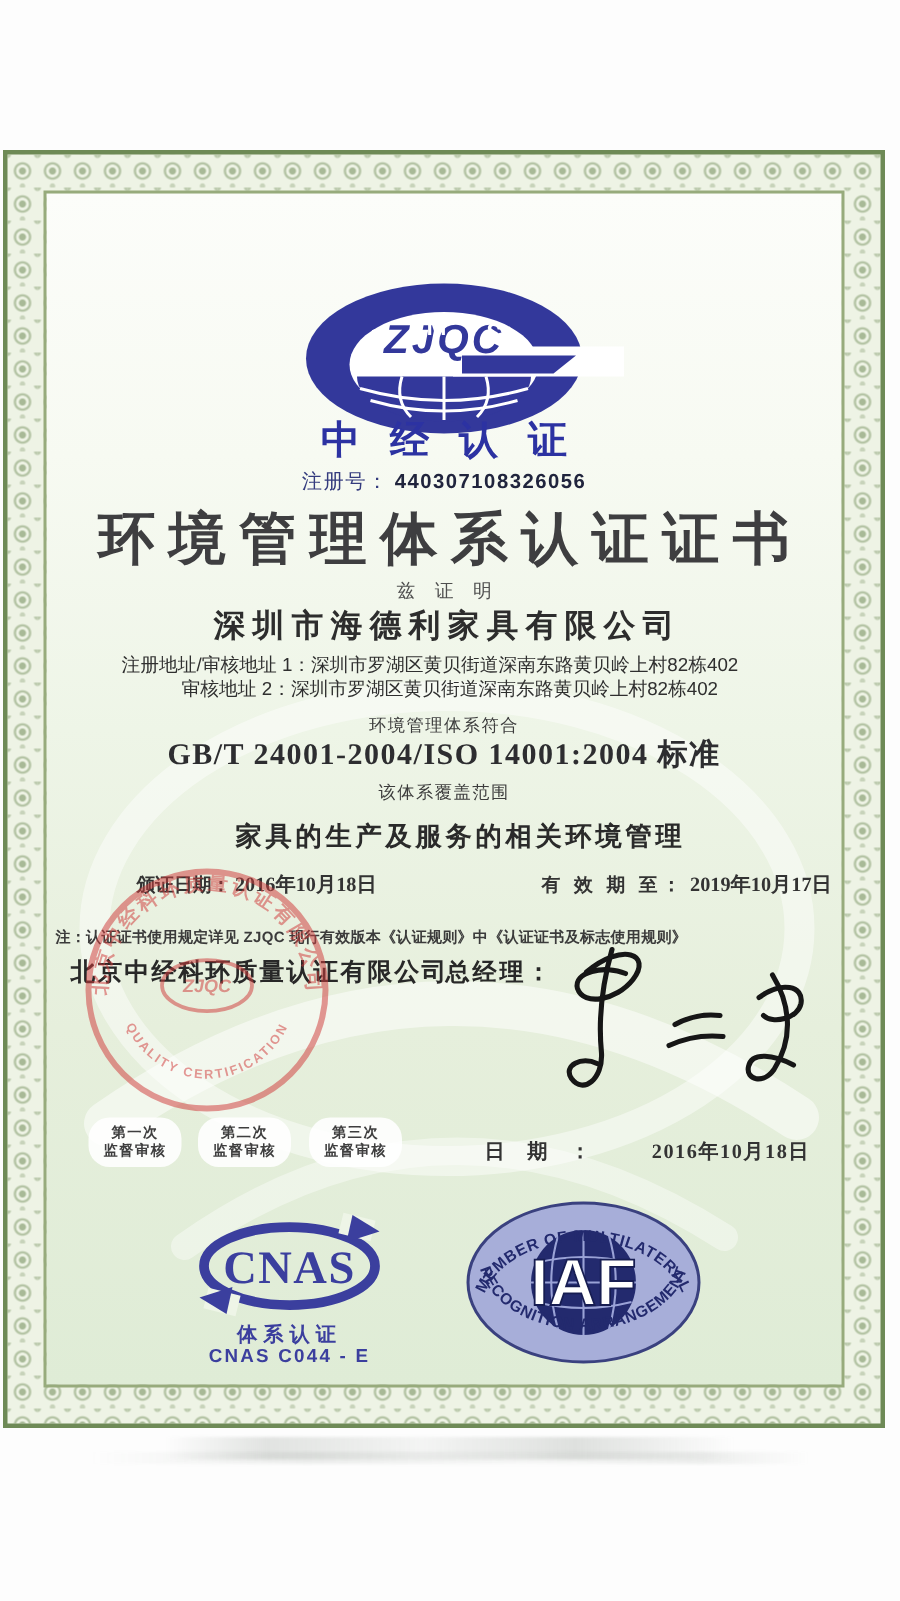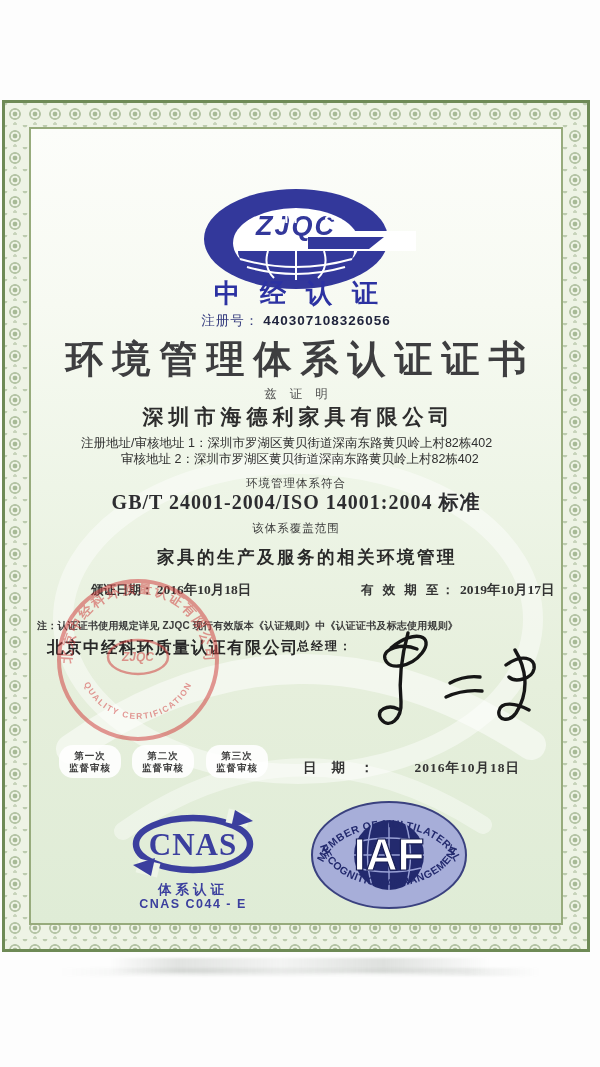--- a/index.html
+++ b/index.html
@@ -34,28 +34,28 @@
   .cert-title { font-family:"Liberation Serif","DejaVu Serif",serif; font-size:38px; font-weight:bold; color:#3e3e40; letter-spacing:9px; padding-left:9px; }
   .certify { font-size:12.5px; color:#4f4f4f; letter-spacing:13px; padding-left:13px; }
   .company { font-size:21px; font-weight:bold; color:#2d2d2d; letter-spacing:5px; padding-left:5px; }
   .addr { font-size:12.5px; color:#2f2f2f; }
   .small-label { font-size:11.5px; color:#3c3c3c; letter-spacing:1px; }
   .standard { font-family:"Liberation Serif","DejaVu Serif",serif; font-size:20px; font-weight:bold; color:#2d2d30; letter-spacing:1px; }
   .scope { font-size:17.5px; font-weight:bold; color:#2a2a2a; letter-spacing:2.5px;padding-left:22px; }
   .dateline { font-family:"Liberation Serif","DejaVu Serif",serif; font-size:12.5px; font-weight:bold; color:#333333; }
   .notes { font-size:10px; line-height:15px; color:#3b3b3b; font-weight:bold; letter-spacing:.2px; }
   .issuer { font-size:16.5px; font-weight:bold; color:#282828; letter-spacing:1.5px; }
-  .gm { font-size:12px; font-weight:bold; color:#282828; letter-spacing:2px; }
+  .gm { font-size:16px; font-weight:bold; color:#282828; letter-spacing:2px; }
   .audit-box {
     position:absolute; width:62px; height:33px; background:rgba(255,255,255,.88);
     border-radius:14px; text-align:center; padding-top:5px;
     font-size:9.5px; font-weight:bold; color:#3e3e3e; line-height:11.5px; letter-spacing:1px;
   }
   .bottom-date { font-family:"Liberation Serif","DejaVu Serif",serif; font-size:13.5px; color:#333; }
-  .bottom-date .lbl { letter-spacing:15px; font-weight:bold; }
+  .bottom-date .lbl { letter-spacing:15px; font-weight:bold;margin-left:20px; }
   .bottom-date .val { letter-spacing:1px; margin-left:26px; font-weight:bold; }
   .cnas-cap1 { font-size:13.5px; font-weight:bold; color:#3b3f9e; letter-spacing:4px; }
   .cnas-cap2 { font-size:12.5px; font-weight:bold; color:#3b3f9e; letter-spacing:1.5px; }
   .smudge { position:absolute; filter:blur(1px); }
 </style>
 </head>
 <body>
 
 <div class="stage">
 

